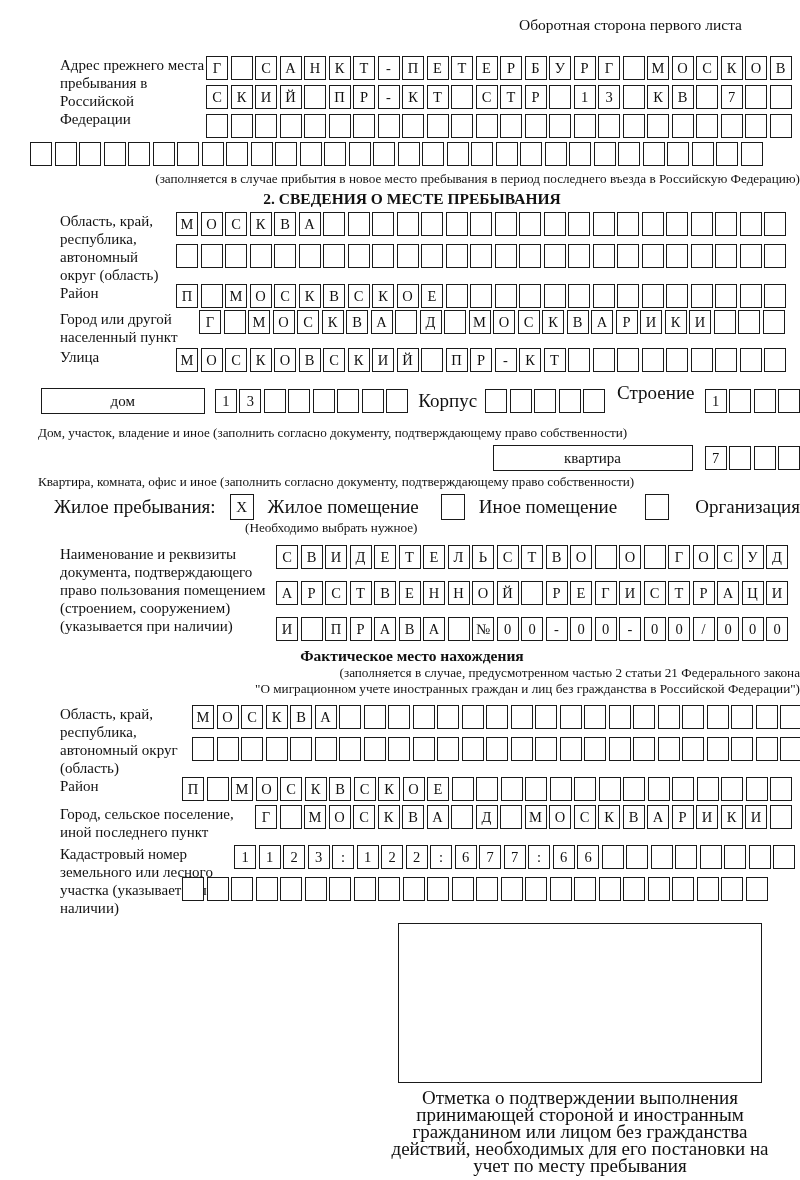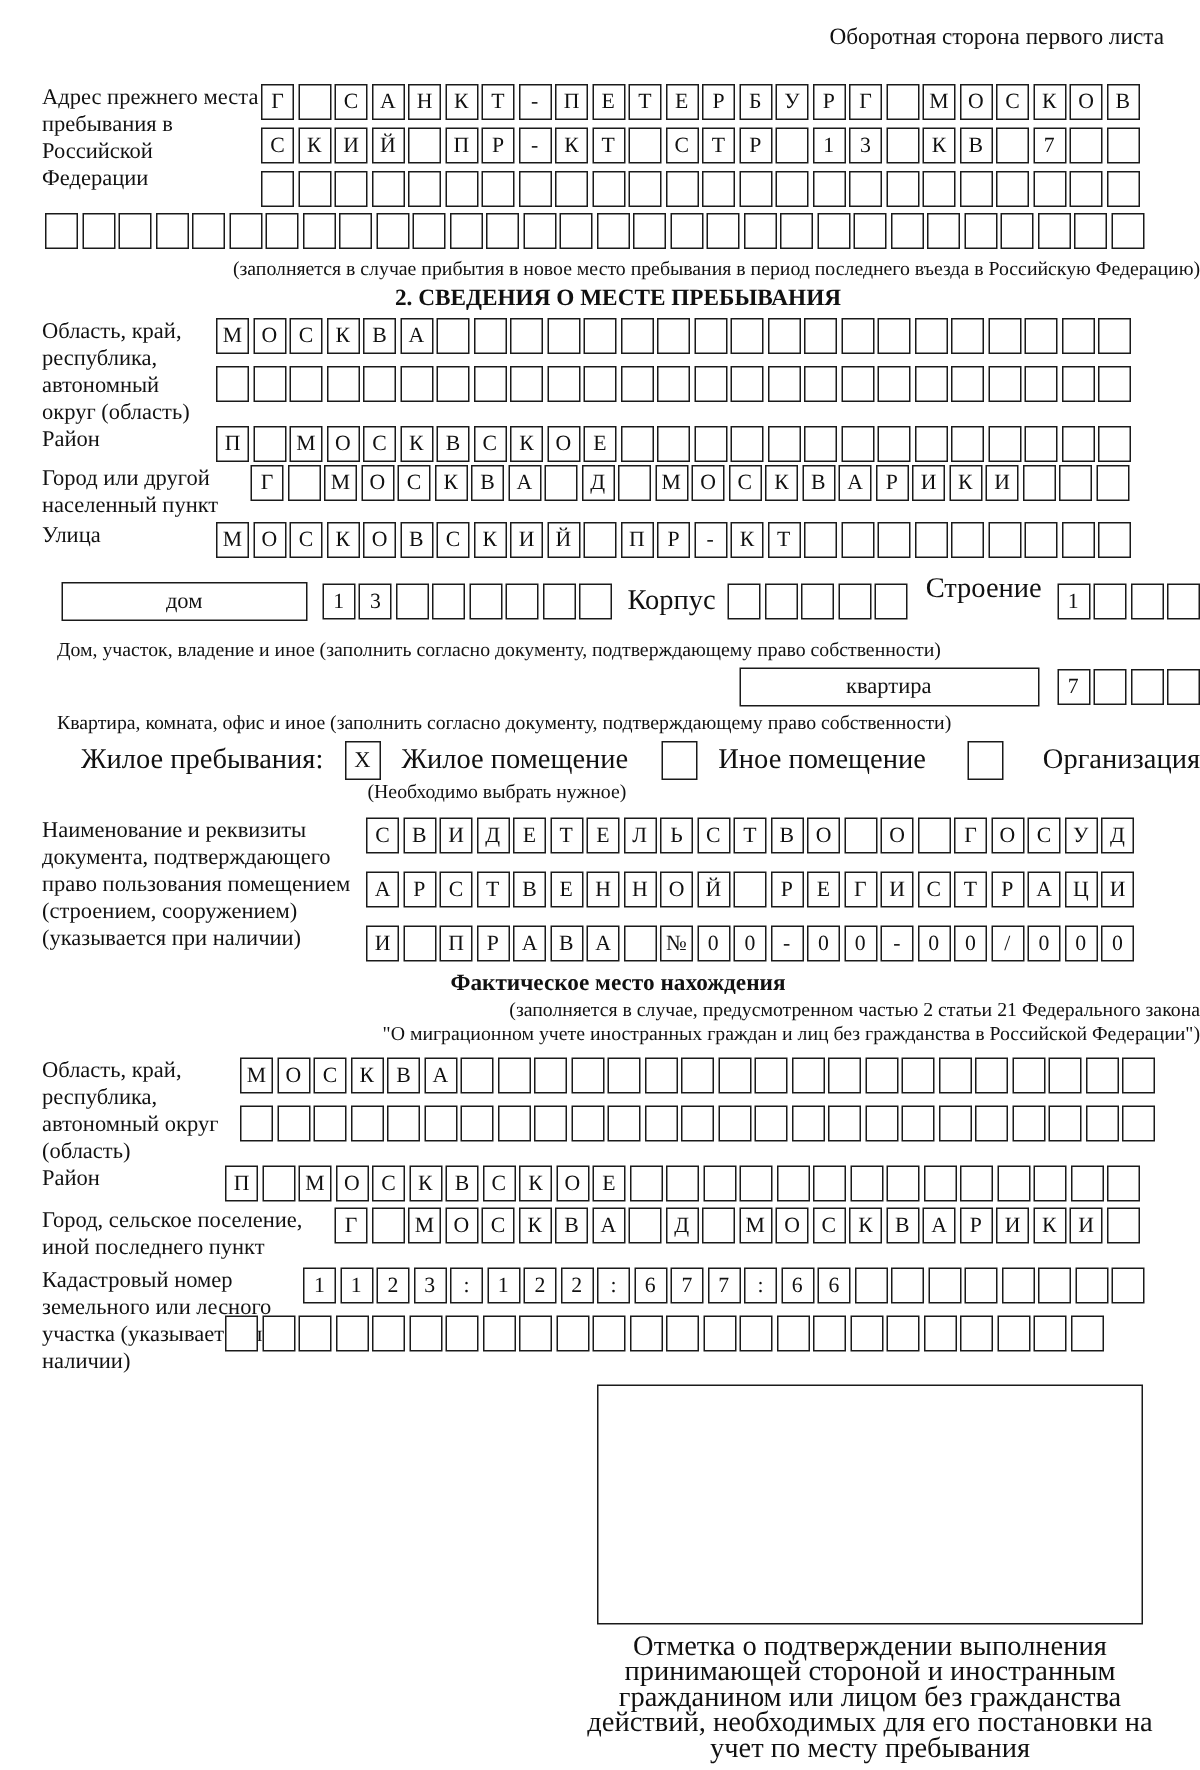--- a/index.html
+++ b/index.html
@@ -1,19 +1,19 @@
 <!DOCTYPE html>
 <html><head>
 <meta charset="utf-8">
 <style>
   html,body{margin:0;padding:0;background:#fff;}
   .page{position:relative;width:800px;height:1180px;overflow:hidden;box-sizing:border-box;
         padding-top:16px;font-family:"Liberation Serif",serif;color:#111;background:#fff;}
-  .hdr{text-align:right;padding-right:24px;font-size:15.5px;}
-  .group{display:flex;align-items:flex-start;padding-left:28px;}
+  .hdr{text-align:right;padding-right:58px;font-size:15.5px;}
+  .group{display:flex;align-items:flex-start;padding-left:60px;}
   .flabel{flex:none;font-size:15px;line-height:18px;}
   .rows{display:flex;flex-direction:column;gap:5px;}
   .rows.g8{gap:8px;} .rows.g12{gap:12px;}
   .cells{display:flex;gap:2.5px;}
   .cell{flex:none;width:22px;height:24px;box-sizing:border-box;border:1.6px solid #1a1a1a;
         display:flex;align-items:center;justify-content:center;font-size:14.5px;background:#fff;}
   .note{font-size:13.2px;line-height:16px;}
   .center{text-align:right;font-family:Liberation Serif, serif;}
   .sect-title{font-weight:bold;text-align:center;font-size:15.5px;padding-left:24px;}
   .widebox{flex:none;box-sizing:border-box;border:1.6px solid #1a1a1a;height:26px;

